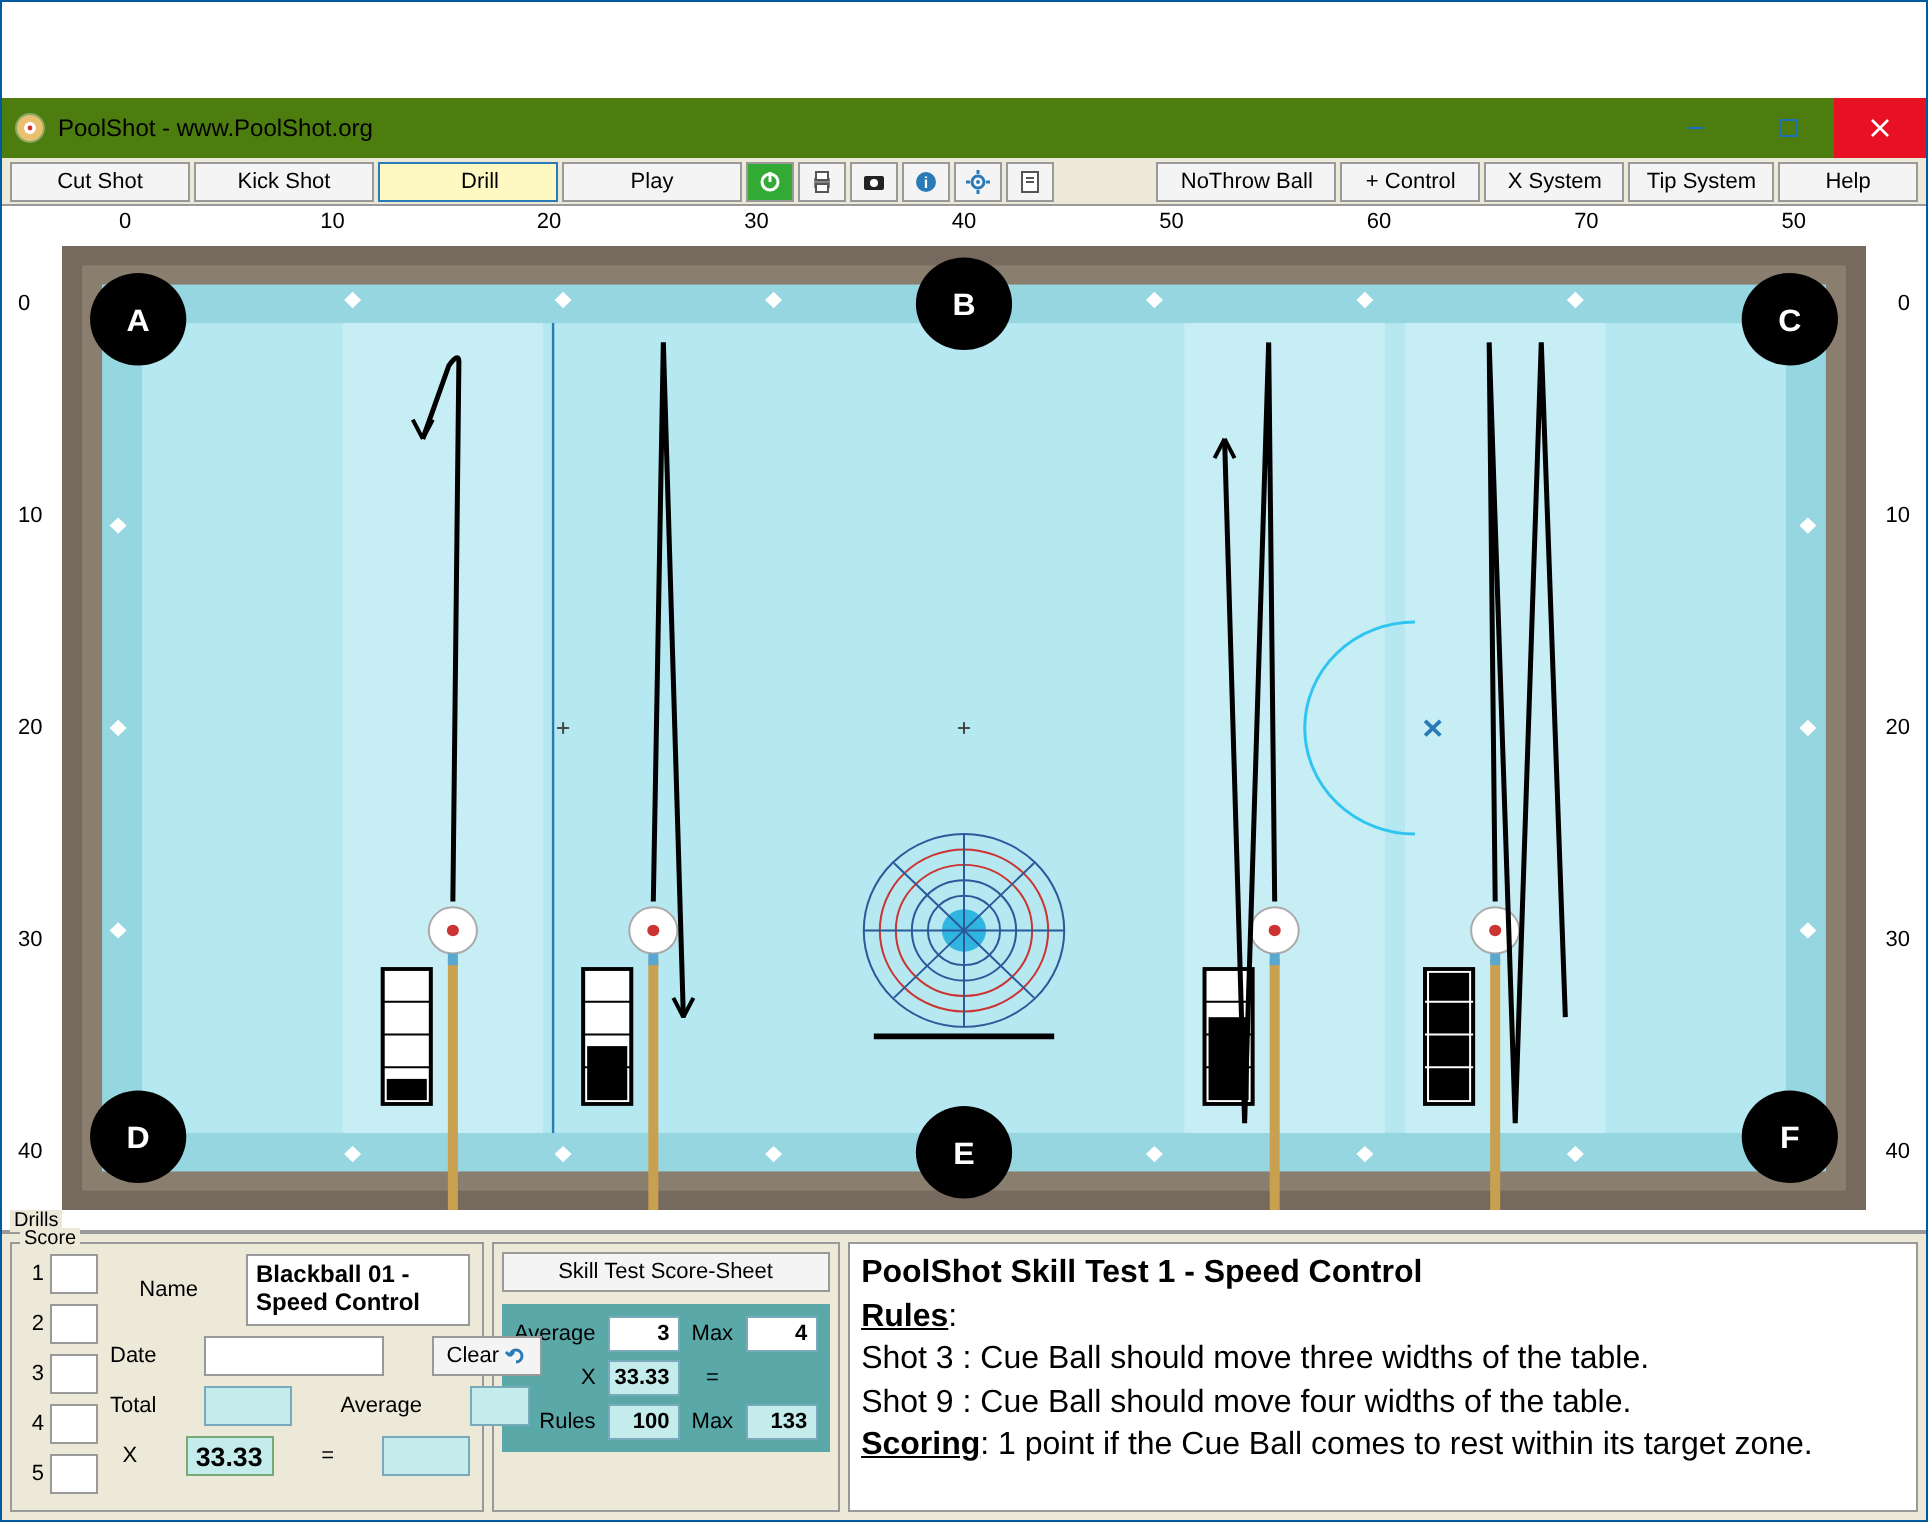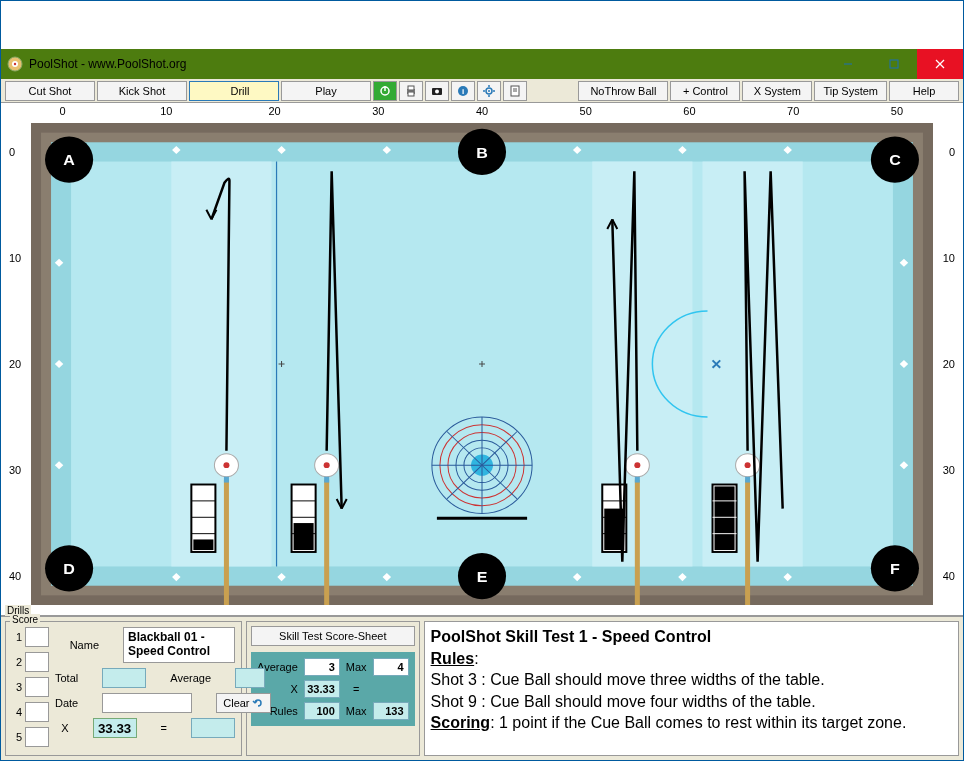--- a/index.html
+++ b/index.html
@@ -345,35 +345,35 @@
             <span class="score-num">5</span>
             <input class="score-input" style="">
           </div>
       </div>
       <div class="name-col" style="width:180px">
         <div class="name-row" style="height:38px">
           <span class="name-label">Name</span>
           <div class="name-input">Blackball 01 - Speed Control</div>
         </div>
         <div class="name-row">
-          <span class="name-label">Total</span>
-          <input class="calc-input blank" style="">
-          <span>Average</span>
-          <input class="calc-input blank" style="width: 30px;">
-        </div>
-        <div class="name-row">
           <span class="name-label">Date</span>
           <input class="date-input" style="">
           <div class="mini-btn">
               <span>Clear</span>
               <svg width="12" height="12" viewBox="0 0 12 12">
                 <path d="M 3 6 A 3 3 0 1 1 6 9" fill="none" stroke="#2a7ab8" stroke-width="1.5"></path>
                 <path d="M 3 6 l -2 -2 m 2 2 l 2 -2" stroke="#2a7ab8" stroke-width="1.5"></path>
               </svg>
             </div>
+        </div>
+        <div class="name-row">
+          <span class="name-label">Total</span>
+          <input class="calc-input blank" style="">
+          <span>Average</span>
+          <input class="calc-input blank" style="width: 30px;">
         </div>
         <div class="name-row">
           <span class="name-label">X</span>
           <input class="calc-input" value="33.33" style="">
           <span style="width:12px;text-align:center">=</span>
           <input class="calc-input blank" style="">
         </div>
       </div>
     </div>
 

